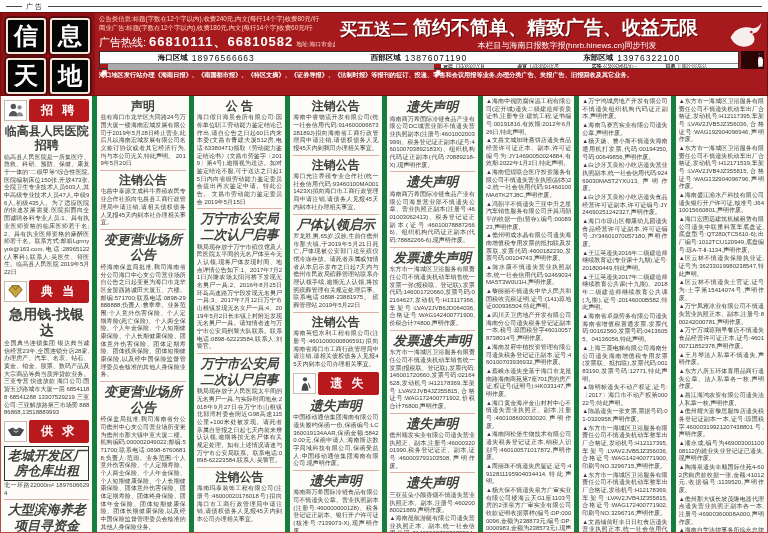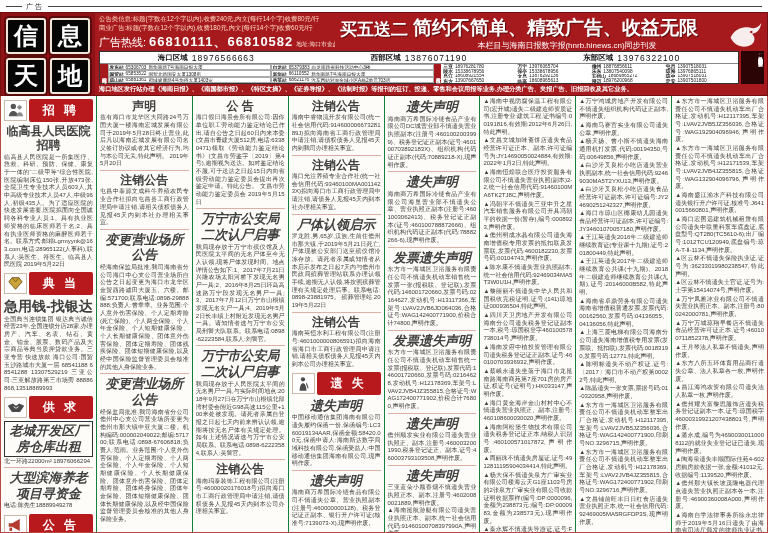--- a/index.html
+++ b/index.html
@@ -25,21 +25,21 @@
   .hotline-row{display:flex;align-items:baseline;gap:3px;white-space:nowrap;overflow:hidden;}
   .hotline-label{font-size:11px;font-weight:normal;}
   .hotline-numbers{font-size:13px;font-weight:bold;letter-spacing:1px;}
   .address{font-size:5.8px;color:#ffe9dc;}
   .promo{font-size:17px;font-weight:bold;white-space:nowrap;margin-top:3px;text-shadow:1px 1px 0 #5c0b0c;}
   .slogan-box{flex:1;display:flex;flex-direction:column;justify-content:center;min-width:0;}
   .slogan{font-size:19px;font-weight:bold;white-space:nowrap;text-align:left;text-shadow:1px 1px 0 #5c0b0c;overflow:hidden;}
   .sync{font-size:8px;text-align:center;white-space:nowrap;overflow:hidden;color:#fff;}
   .bull{width:38px;flex:0 0 auto;display:flex;align-items:center;justify-content:center;}
   
-  .band-mid{display:flex;height:33px;margin:1px 3px 0 4px;gap:2px;}
+  .band-mid{display:flex;height:18px;margin:1px 3px 0 4px;gap:2px;}
   .info-table{flex:1;background:#fff;border:1px solid #333;display:flex;flex-direction:column;min-width:0;}
   .region-row{display:flex;border-bottom:1px solid #888;height:11px;}
   .region-cell{flex:1;display:flex;justify-content:center;align-items:center;gap:4px;white-space:nowrap;overflow:hidden;}
   .region-name{font-size:7.5px;font-weight:bold;color:#111;}
   .region-phone{font-size:8.5px;font-weight:normal;letter-spacing:1px;color:#111;}
   .tables-row{flex:1;display:flex;min-height:0;}
   .vlabel{writing-mode:vertical-rl;font-size:5px;color:#fff;background:#a6191c;display:flex;align-items:center;
           justify-content:center;padding:0 1px;flex:0 0 auto;line-height:1.1;}
   .stations{flex:1.1;display:grid;grid-template-columns:1fr 1fr;grid-auto-rows:1fr;min-width:0;}
   .station-cell{display:flex;align-items:center;gap:2px;border:0.5px solid #aaa;font-size:4.7px;color:#222;
@@ -48,21 +48,21 @@
   .counties{flex:1;display:grid;grid-template-columns:repeat(4,1fr);grid-auto-rows:1fr;min-width:0;}
   .county-cell{display:flex;align-items:center;gap:2px;font-size:4.8px;color:#222;padding:0 2px;
                white-space:nowrap;overflow:hidden;}
   .county-cell .cname{font-weight:bold;}
   .tip{width:21px;flex:0 0 auto;background:#2b0505;color:#fff;writing-mode:vertical-rl;
        font-size:4.6px;line-height:1.5;padding:2px 1px;overflow:hidden;}
   .band-bottom{height:12px;display:flex;align-items:center;color:#fff;font-weight:bold;font-size:6.2px;
                white-space:nowrap;overflow:hidden;padding:0 4px;}
   
   .body-cols{display:flex;height:437px;background:#fdfcf8;border:1px solid #b54a42;border-top:none;box-sizing:border-box;}
-  .col{flex:1;min-width:0;border-right:1px solid #15803d;padding:1px 3px;overflow:hidden;box-sizing:border-box;}
+  .col{flex:1;min-width:0;border-right:5px solid #15803d;padding:1px 3px;overflow:hidden;box-sizing:border-box;}
   .col:last-child{border-right:none;}
   .section{display:flex;align-items:center;margin:3px 0 2px;height:20px;gap:2px;}
   .sec-icon{width:21px;height:19px;background:#fff;border:1px solid #cba;display:flex;align-items:center;
             justify-content:center;flex:0 0 auto;}
   .sec-label{flex:1;background:#b8191c;color:#fff;font-weight:bold;font-size:12px;text-align:center;
              letter-spacing:3px;padding:3px 0;border-radius:2px;white-space:nowrap;overflow:hidden;}
   .article{border-top:1px solid #dcb0a4;padding:1px 0 2px;}
   .col .article:first-child,.section + .article{border-top:none;}
   .a-title{font-weight:bold;color:#404040;text-align:center;font-size:9.5px;line-height:1.2;margin:1px 0;}
   .t-lg{font-size:12px;}

